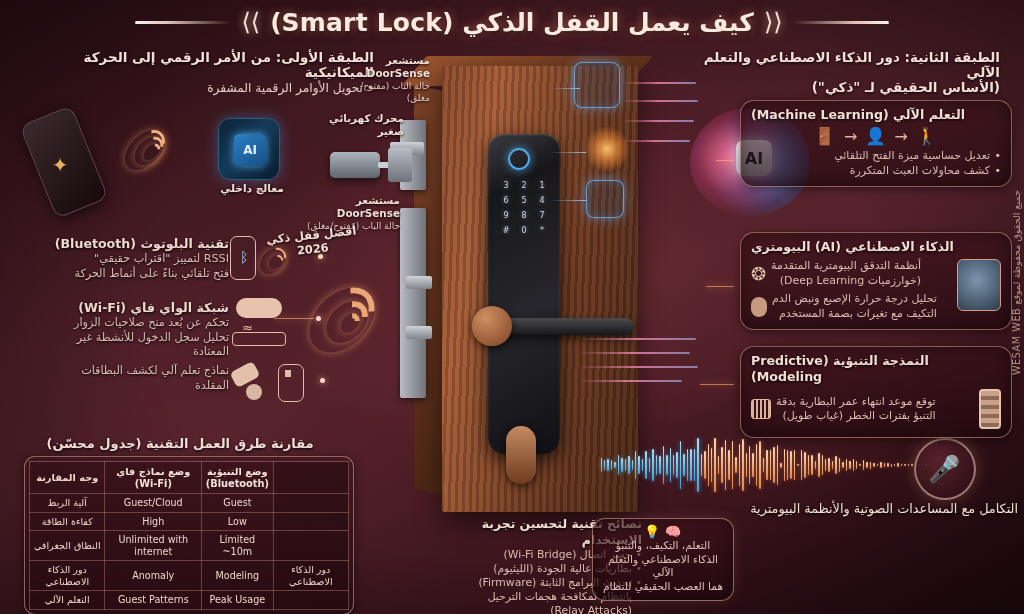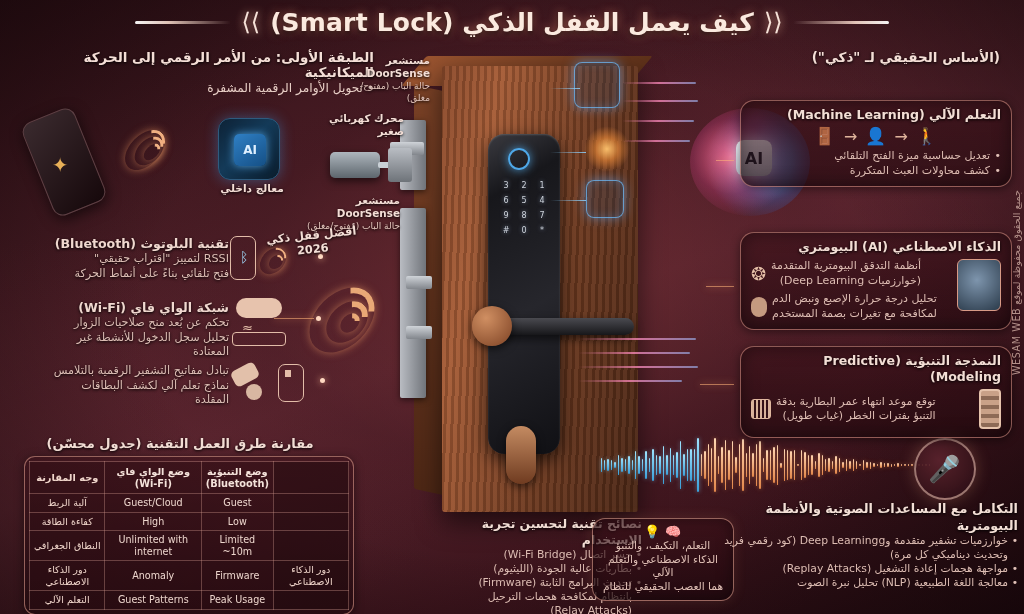--- a/index.html
+++ b/index.html
@@ -58,21 +58,21 @@
 
   
   .card{
     position:absolute;z-index:30;
     border:1.4px solid rgba(218,152,136,.55);
     border-radius:14px;
     background:linear-gradient(180deg,rgba(58,16,24,.55),rgba(34,9,14,.62));
     box-shadow:inset 0 0 18px rgba(0,0,0,.45),0 2px 10px rgba(0,0,0,.45);
     padding:6px 10px 8px 10px;
   }
-  .card .ct{font-size:12.6px;font-weight:bold;color:#f3ded5;line-height:16px;text-shadow:0 1px 3px #000;text-align:right;}
+  .card .ct{font-size:12.6px;font-weight:bold;color:#f3ded5;line-height:16px;text-shadow:0 1px 3px #000;text-align:left;}
   .card .cl{font-size:11px;line-height:14.5px;color:#ddbcb2;text-align:right;}
   .card .bl{padding-right:11px;position:relative;}
   .card .bl:before{content:"•";position:absolute;right:0;color:#e3c3b9;}
 
   
   #table-title{position:absolute;left:0;top:436px;width:360px;text-align:center;font-size:13px;font-weight:bold;color:#f2ddd4;text-shadow:0 1px 3px #000;z-index:31;}
   #compare-table-wrap{
     position:absolute;left:24px;top:456px;width:330px;z-index:31;
     border:1.6px solid rgba(214,150,136,.62);border-radius:11px;padding:4px;
     background:linear-gradient(180deg,rgba(56,16,24,.5),rgba(28,7,12,.55));
@@ -100,21 +100,21 @@
     border:1.5px solid rgba(222,160,142,.6);border-radius:13px;
     background:linear-gradient(180deg,rgba(62,18,26,.6),rgba(32,8,14,.66));
     box-shadow:0 0 14px rgba(255,170,120,.12),inset 0 0 16px rgba(0,0,0,.4);
     padding:5px 7px 7px;text-align:center;
   }
   #summary-card .st{font-size:13.5px;font-weight:bold;color:#f6e3d9;text-shadow:0 0 8px rgba(255,180,120,.5),0 1px 3px #000;line-height:18px;}
   #summary-card .sl{font-size:10.6px;line-height:13.6px;color:#e0c0b6;}
 
   
   #voice-block{position:absolute;right:6px;top:500px;width:300px;text-align:right;z-index:31;}
-  #voice-block .vt{font-size:12.8px;font-weight:bold;color:#f3dfd6;text-shadow:0 1px 3px #000;line-height:17px;}
+  #voice-block .vt{font-size:12.8px;font-weight:normal;color:#f3dfd6;text-shadow:0 1px 3px #000;line-height:17px;}
   #voice-block li{font-size:10.8px;line-height:14px;color:#ddbdb3;padding-right:10px;}
   #voice-block li:before{content:"•";position:absolute;right:0;color:#e3c3b9;}
 
   
   #watermark{
     position:absolute;right:2px;top:190px;z-index:45;
     writing-mode:vertical-rl;transform:rotate(180deg);
     font-size:9.6px;letter-spacing:.6px;color:#caa79e;opacity:.85;white-space:nowrap;
   }
 
@@ -209,20 +209,21 @@
   </div>
 
   <div class="blk" style="left:44px;top:50px;width:330px;text-align:right;">
     <div class="hd l1-title">الطبقة الأولى: من الأمر الرقمي إلى الحركة الميكانيكية</div>
     <ul>
       <li class="l1-li">تحويل الأوامر الرقمية المشفرة</li>
     </ul>
   </div>
 
   <div class="blk" style="right:24px;top:50px;width:300px;text-align:right;">
+    <div class="hd l1-title">الطبقة الثانية: دور الذكاء الاصطناعي والتعلم الآلي</div>
     <div class="hd l1-title">(الأساس الحقيقي لـ "ذكي")</div>
   </div>
 
   <div id="lock-illustration">
     <div class="door-top"></div>
     <div class="door-side"></div>
     <div class="door-face"></div>
 
     <div class="strike" style="top:72px;height:70px;"></div>
     <div class="strike" style="top:160px;height:190px;"></div>
@@ -327,21 +328,20 @@
     <div class="fl">تحكم عن بُعد منح صلاحيات الزوار</div>
     <div class="fl">تحليل سجل الدخول للأنشطة غير المعتادة</div>
   </div>
   <div class="small-ico" style="left:228px;top:298px;width:64px;height:52px;">
     <div style="position:absolute;left:8px;top:0;width:46px;height:20px;border-radius:11px;background:#e7c3ad;"></div>
     <div style="position:absolute;left:14px;top:22px;color:#e7c3ad;font-size:13px;">≈</div>
     <div class="tile" style="position:absolute;left:4px;top:34px;width:54px;height:14px;border-radius:4px;"></div>
   </div>
 
   <div class="feat" style="left:44px;top:364px;width:185px;">
-    <div class="fl">تبادل مفاتيح التشفير الرقمية بالتلامس</div>
     <div class="fl">نماذج تعلم آلي لكشف البطاقات المقلدة</div>
   </div>
   <div class="small-ico" style="left:232px;top:364px;width:38px;height:42px;">
     <div style="position:absolute;left:0;top:2px;width:26px;height:17px;border-radius:5px;background:#e2c0aa;transform:rotate(-28deg);"></div>
     <div style="position:absolute;left:14px;top:20px;width:16px;height:16px;border-radius:50%;background:#d8b7a2;"></div>
   </div>
   <div class="small-ico tile" style="left:278px;top:364px;width:26px;height:38px;">
     <div style="position:absolute;left:6px;top:5px;width:6px;height:7px;background:#e3bda9;"></div>
   </div>
 
@@ -380,21 +380,21 @@
         <div style="display:flex;gap:5px;justify-content:flex-end;align-items:center;">
           <div>
             <div class="cl">أنظمة التدقق البيومترية المتقدمة</div>
             <div class="cl">(خوارزميات Deep Learning)</div>
           </div>
           <span style="font-size:18px;color:#e6c0a8;flex:none;">❂</span>
         </div>
         <div style="display:flex;gap:5px;justify-content:flex-end;align-items:center;margin-top:4px;">
           <div>
             <div class="cl">تحليل درجة حرارة الإصبع ونبض الدم</div>
-            <div class="cl">لمكافحة مع تغيرات بصمة المستخدم</div>
+            <div class="cl">التكيف مع تغيرات بصمة المستخدم</div>
           </div>
           <span style="width:16px;height:20px;border-radius:8px;background:#c59a80;flex:none;display:inline-block;"></span>
         </div>
       </div>
     </div>
   </div>
 
   <div class="card" style="right:12px;top:346px;width:272px;">
     <div class="ct">النمذجة التنبؤية (Predictive Modeling)</div>
     <div style="display:flex;gap:6px;align-items:center;margin-top:4px;">
@@ -521,21 +521,21 @@
   <div id="compare-table-wrap">
     <table>
       <thead>
         <tr>
           <th class="c-emp"></th>
           <th>
             <span class="ar">وضع التنبؤية</span><br>
             <span>(Bluetooth)</span>
           </th>
           <th>
-            <span class="ar">وضع الواي فاي</span><br>
+            <span class="ar">وضع نماذج فاي</span><br>
             <span>(Wi-Fi)</span>
           </th>
           <th class="ar">وجه المقارنة</th>
         </tr>
       </thead>
       <tbody>
         <tr>
           <td class="c-emp"></td>
           <td>Guest</td>
           <td>Guest/Cloud</td>
@@ -548,21 +548,21 @@
           <td class="ar">كفاءة الطاقة</td>
         </tr>
         <tr>
           <td class="c-emp"></td>
           <td>Limited ~10m</td>
           <td>Unlimited with internet</td>
           <td class="ar">النطاق الجغرافي</td>
         </tr>
         <tr>
           <td class="ar c-emp">دور الذكاء الاصطناعي</td>
-          <td>Firmware</td>
+          <td>Modeling</td>
           <td>Anomaly</td>
           <td class="ar">دور الذكاء الاصطناعي</td>
         </tr>
         <tr>
           <td class="c-emp"></td>
           <td>Peak Usage</td>
           <td>Guest Patterns</td>
           <td class="ar">التعلم الآلي</td>
         </tr>
       </tbody>
@@ -583,23 +583,18 @@
       <span style="font-size:13px;">🧠</span>
       <span style="font-size:13px;">💡</span>
     </div>
     <div class="sl">التعلم، التكيف، والتنبؤ</div>
     <div class="sl">الذكاء الاصطناعي والتعلم الآلي</div>
     <div class="sl">هما العصب الحقيقي للنظام</div>
   </div>
 
   <div id="voice-block">
     <div class="vt">التكامل مع المساعدات الصوتية والأنظمة البيومترية</div>
-    <ul>
-      <li>خوارزميات تشفير متقدمة وDeep Learningg (كود رقمي فريد وتحديث ديناميكي كل مرة)</li>
-      <li>مواجهة هجمات إعادة التشغيل (Replay Attacks)</li>
-      <li>معالجة اللغة الطبيعية (NLP) تحليل نبرة الصوت</li>
-    </ul>
   </div>
 
   <div id="watermark">جميع الحقوق محفوظة لموقع WESAM WEB</div>
 
   <div class="vign"></div>
 </div>
 
 </body></html>

